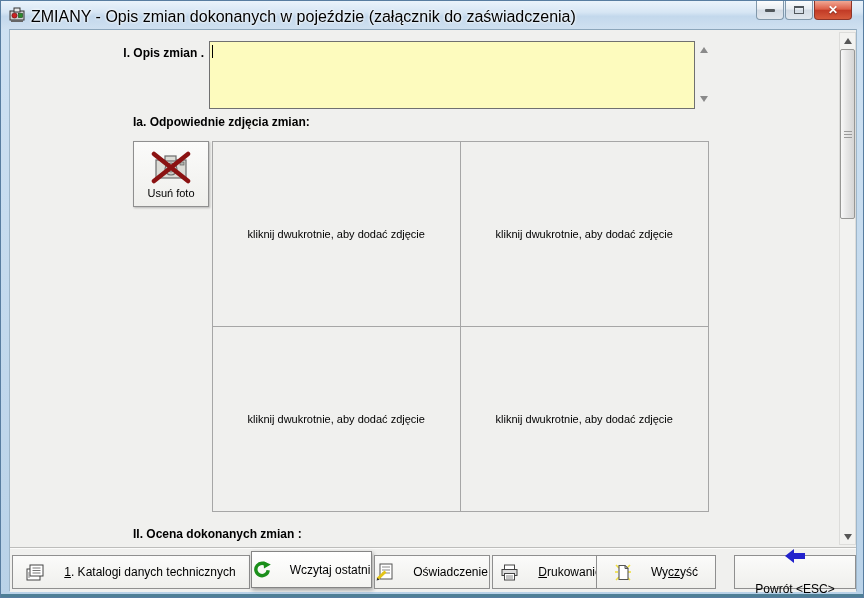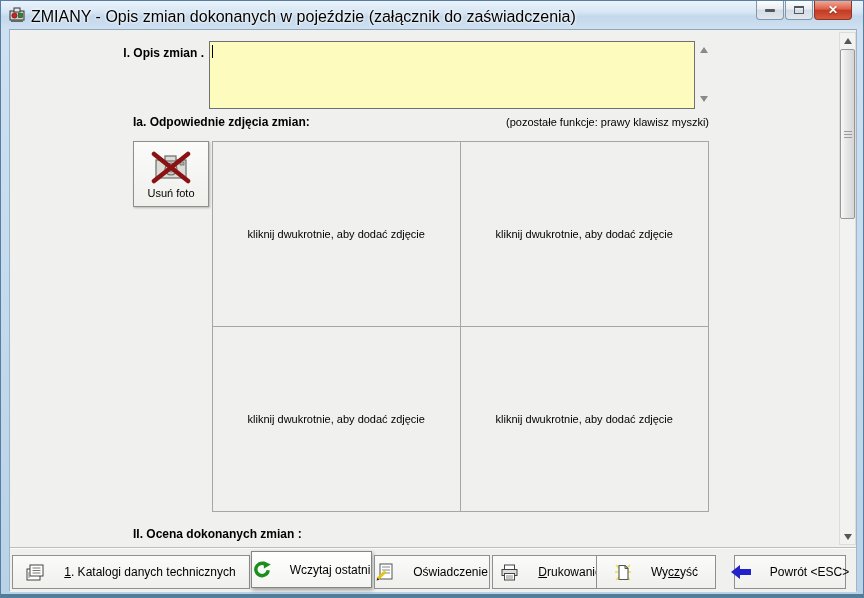--- a/index.html
+++ b/index.html
@@ -81,21 +81,21 @@
     font-size:12px; color:#000; cursor:pointer; white-space:nowrap; }
   .tb-btn .hotkey { text-decoration:underline; }
   .tb-btn.raised { top:3px; height:37px;
     background:linear-gradient(#ffffff,#f4f4f1);
     box-shadow:1px 2px 4px rgba(0,0,0,.35); border-color:#858585; }
   .b-catalogs { left:2px;   width:238px; }
   .b-load     { left:241px; width:121px; }
   .b-statement{ left:364px; width:116px; }
   .b-print    { left:482px; width:118px; }
   .b-clear    { left:586px; width:120px; }
-  .b-back     { left:724px; width:112px; }
+  .b-back     { left:724px; width:122px;flex-direction:column; }
   .icn { flex:0 0 auto; display:block; }
 </style>
 </head>
 <body>
 
 <div class="window">
 
   <div class="titlebar">
     <svg class="app-icon" viewBox="0 0 16 16">
       <rect x="1" y="4" width="14" height="9" fill="#cfcfcf" stroke="#333" stroke-width="1"></rect>
@@ -120,21 +120,20 @@
 
   <div class="client">
 
     <div class="lbl" style="left:0; top:16px; width:194px; text-align:right;">I. Opis zmian .</div>
     <textarea class="desc-area" style=""></textarea>
     <div class="caret"></div>
     <div class="mini-arrow mini-up"></div>
     <div class="mini-arrow mini-down"></div>
 
     <div class="lbl" style="left:123px; top:85px;">Ia. Odpowiednie zdjęcia zmian:</div>
-    <div class="hint" style="left:400px; top:86px; width:299px; text-align:right;">(pozostałe funkcje: prawy klawisz myszki)</div>
 
     <div class="delete-photo">
       <svg class="icn" width="42" height="34" viewBox="0 0 42 34">
         <rect x="6" y="10" width="30" height="18" fill="#dcdcd6" stroke="#6b6b6b" stroke-width="1.2"></rect>
         <rect x="15" y="6" width="11" height="5" fill="#dcdcd6" stroke="#6b6b6b" stroke-width="1.2"></rect>
         <circle cx="21" cy="19" r="6" fill="#c9c9c2" stroke="#6b6b6b" stroke-width="1.2"></circle>
         <circle cx="21" cy="19" r="3" fill="#b3b3ac" stroke="#6b6b6b" stroke-width="0.8"></circle>
         <rect x="30" y="12" width="4" height="3" fill="#b3b3ac" stroke="#6b6b6b" stroke-width="0.8"></rect>
         <line x1="4" y1="4" x2="38" y2="31" stroke="#8b1212" stroke-width="4.5" stroke-linecap="round"></line>
         <line x1="38" y1="4" x2="4" y2="31" stroke="#8b1212" stroke-width="4.5" stroke-linecap="round"></line>

